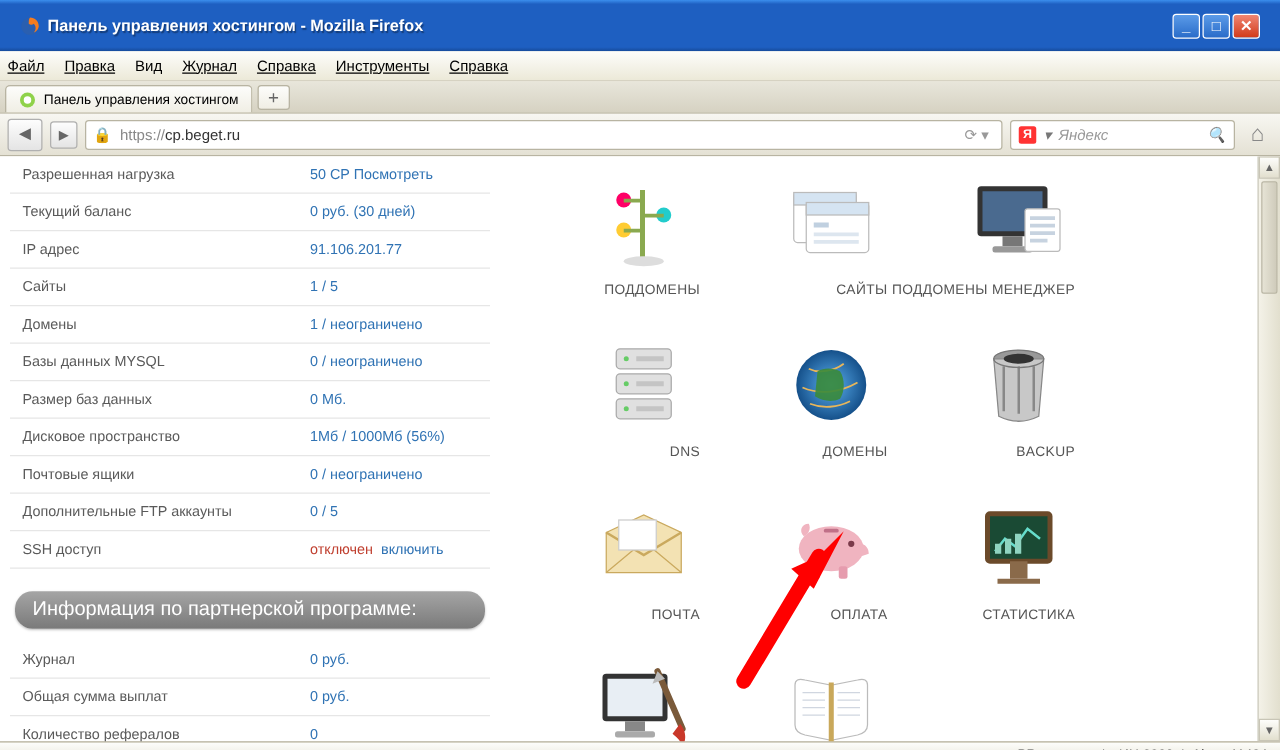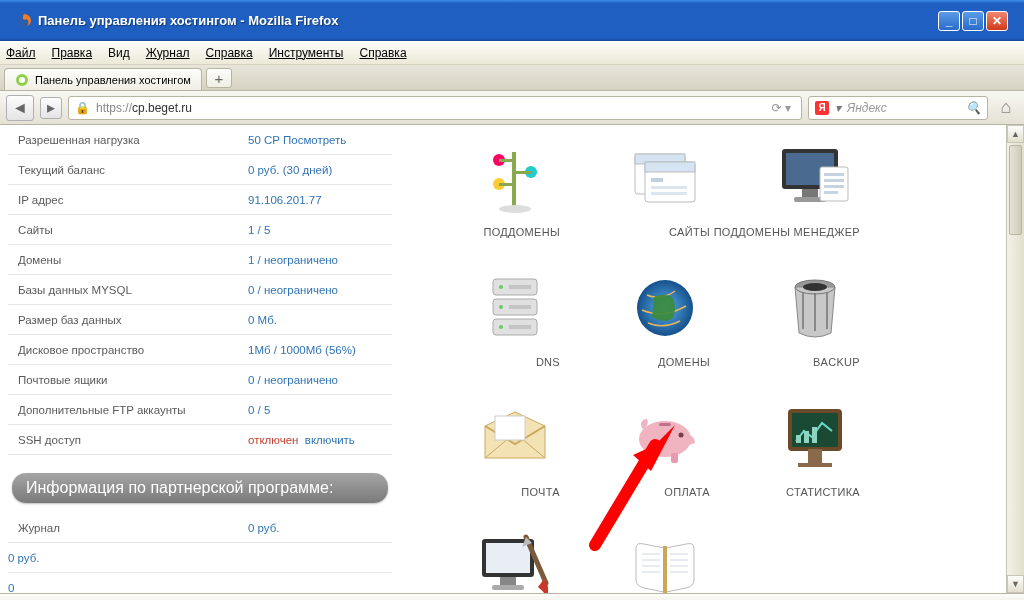--- a/index.html
+++ b/index.html
@@ -164,23 +164,25 @@
         <div class="label">SSH доступ</div>
         <div class="value"><span class="off">отключен</span>&nbsp;&nbsp;<a class="link-u">включить</a></div>
       </div>
 
     <div class="section-header">Информация по партнерской программе:</div>
     <div class="info-row">
         <div class="label">Журнал</div>
         <div class="value">0 руб.</div>
       </div>
     <div class="info-row">
+        <div class="label">Общая сумма выплат</div>
         <div class="value">0 руб.</div>
       </div>
     <div class="info-row">
+        <div class="label">Количество рефералов</div>
         <div class="value">0</div>
       </div>
   </div>
 
   <div class="main">
     <div class="icon-grid">
 
       <div class="icon-item">
         <div class="icon-box">
             <svg width="60" height="72" viewBox="0 0 60 72">

